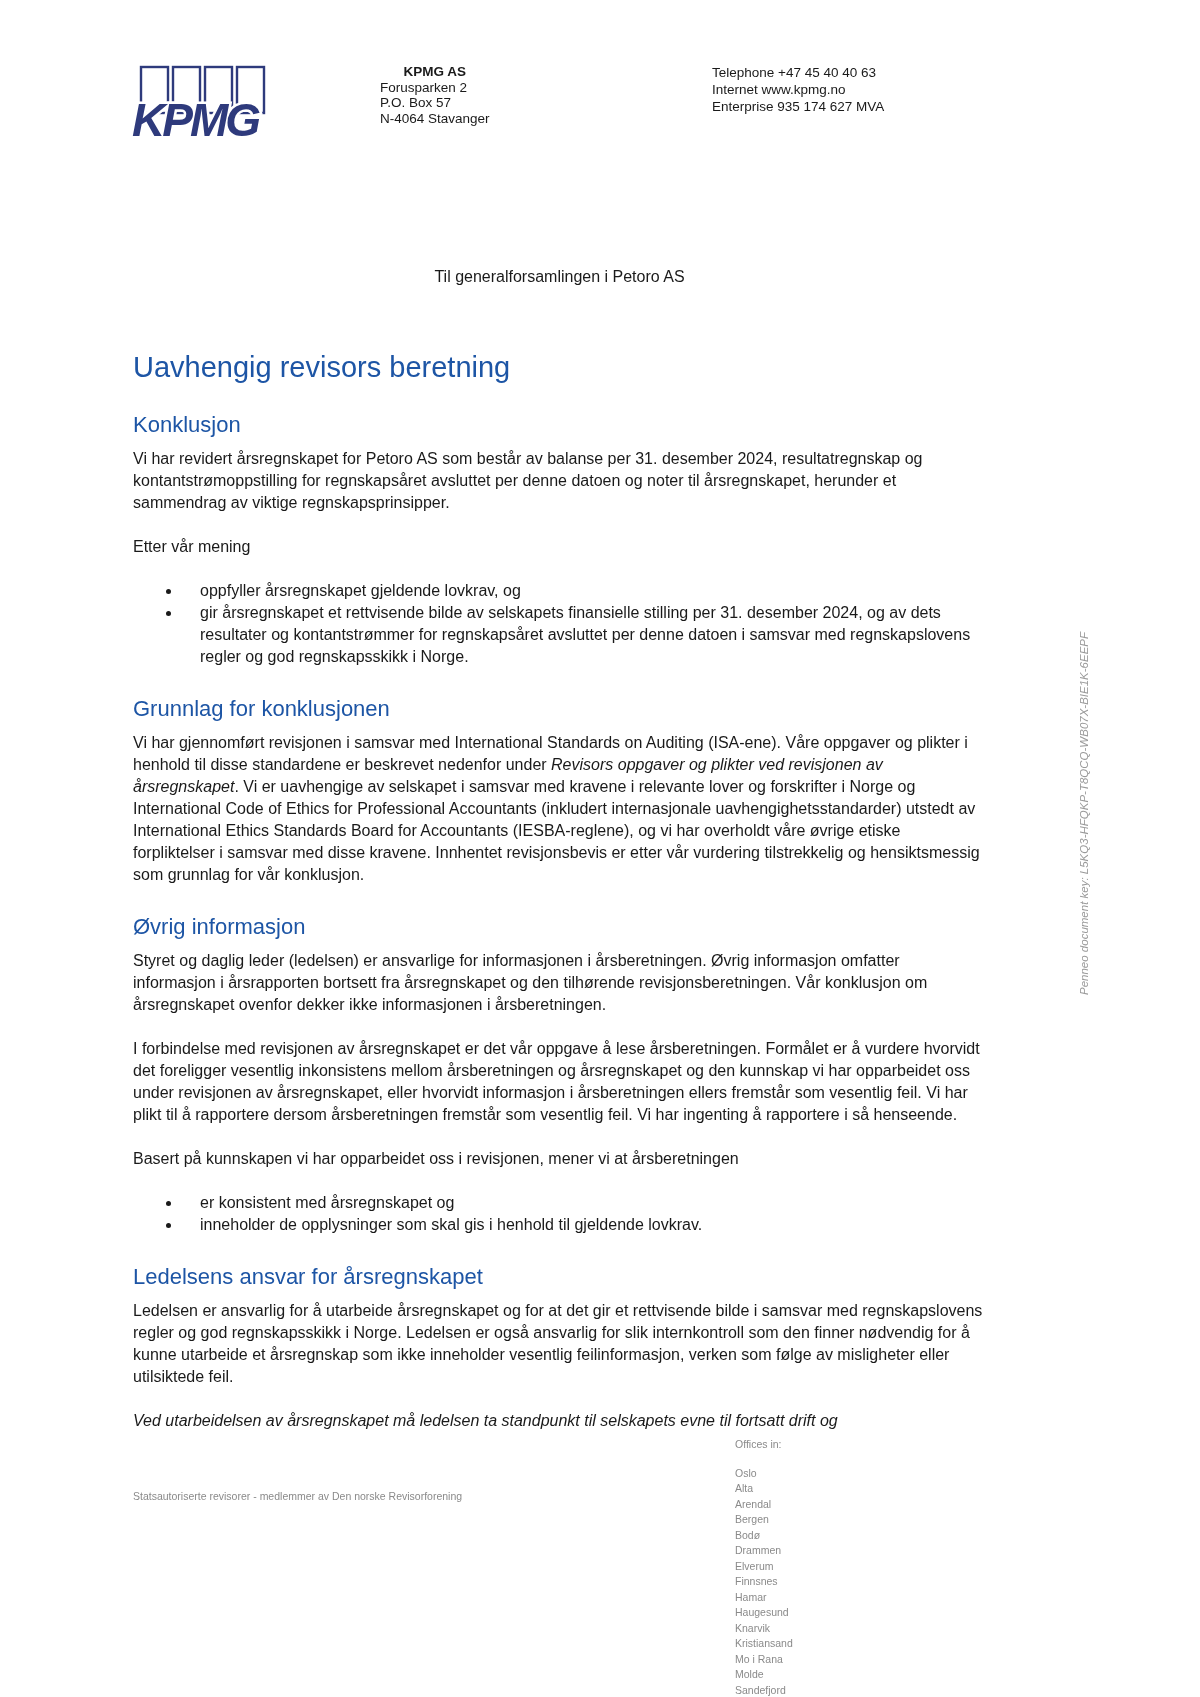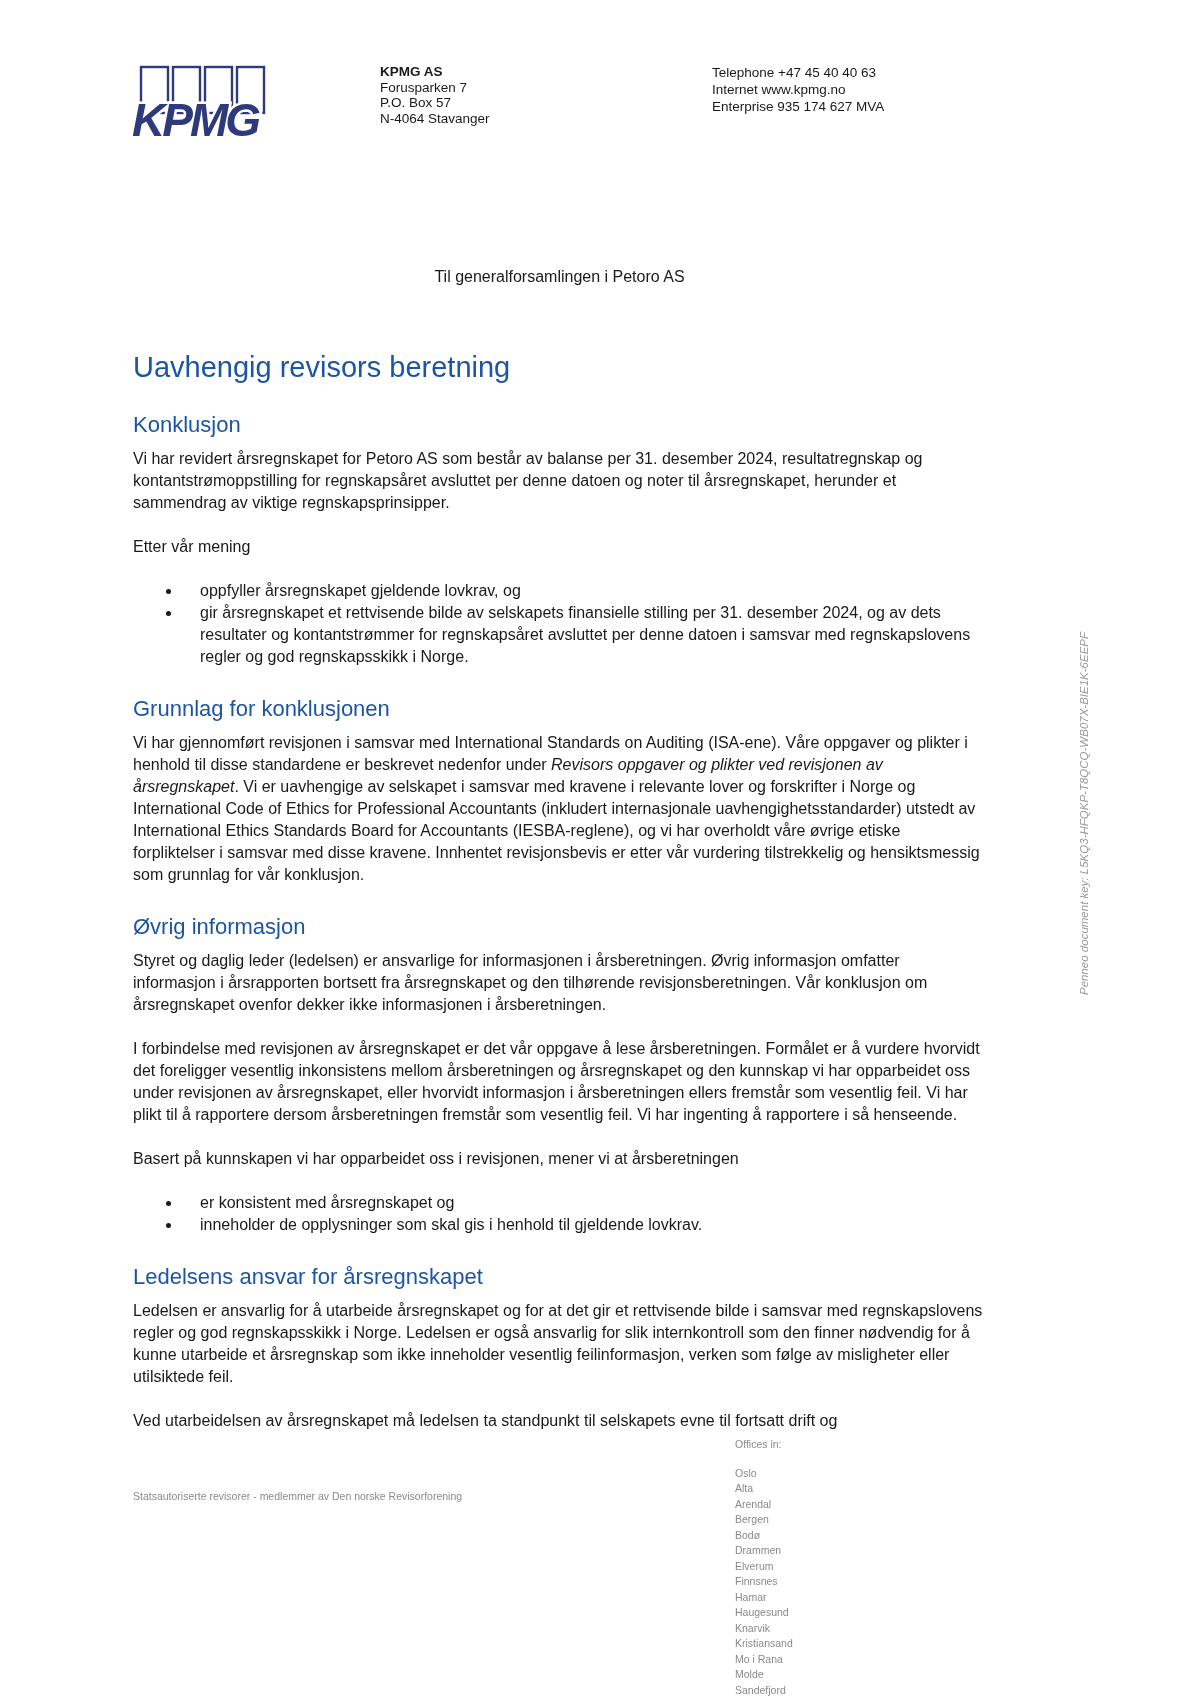--- a/index.html
+++ b/index.html
@@ -6,36 +6,36 @@
   body{
     width:1200px;height:1697px;position:relative;background:#ffffff;
     font-family:"Liberation Sans", sans-serif;color:#1a1a1a;
     overflow:hidden;
   }
   .page{position:absolute;inset:0;}
 
   
   .logo{position:absolute;left:131px;top:64px;}
   .firm-block{position:absolute;left:380px;top:64px;font-size:13.5px;line-height:15.5px;}
-  .firm-block .firm-name{font-weight:bold;}
+  .firm-block .firm-name{font-weight:bold;text-align:center;}
   .contact-block{position:absolute;left:712px;top:64px;font-size:13.5px;line-height:17px;}
 
   
   .main{position:absolute;left:133px;top:266px;width:853px;font-size:16px;line-height:22px;}
   .recipient{margin:0;text-align:center;}
   h1.doc-title{
     font-size:29px;line-height:34px;font-weight:normal;color:#1d55a5;
     margin:62px 0 22px 0;
   }
   h2.sec{
     font-size:22px;line-height:21px;font-weight:normal;color:#1d55a5;
     margin:30px 0 13px 0;
   }
   p.body{margin:0 0 22px 0;}
-  p.body:last-child{margin-bottom:4px;}
+  p.body:last-child{margin-bottom:4px;font-style:italic;}
   .italic{font-style:italic;}
   ul.bullets{margin:22px 0 22px 0;padding-left:49px;list-style:disc;}
   ul.bullets li{padding-left:18px;margin:0;}
 
   
   .penneo{
     position:absolute;left:1078px;top:575px;height:420px;
     writing-mode:vertical-rl;transform:rotate(180deg);
     font-size:11.5px;font-style:italic;color:#999999;white-space:nowrap;
   }
@@ -60,21 +60,21 @@
         <rect x="42" y="3" width="27" height="46"></rect>
         <rect x="74" y="3" width="27" height="46"></rect>
         <rect x="106" y="3" width="27" height="46"></rect>
       </g>
       <text x="1" y="72" font-size="46" font-weight="bold" font-style="italic" font-family="Liberation Sans, sans-serif" letter-spacing="-3" fill="#2e3a7c" stroke="#ffffff" stroke-width="5" paint-order="stroke">KPMG</text>
     </svg>
   </div>
 
   <div class="firm-block">
     <div class="firm-name">KPMG AS</div>
-    <div>Forusparken 7</div>
+    <div>Forusparken 2</div>
     <div>P.O. Box 57</div>
     <div>N-4064 Stavanger</div>
   </div>
 
   <div class="contact-block">
     <div>Telephone +47 45 40 40 63</div>
     <div>Internet www.kpmg.no</div>
     <div>Enterprise 935 174 627 MVA</div>
   </div>
 

